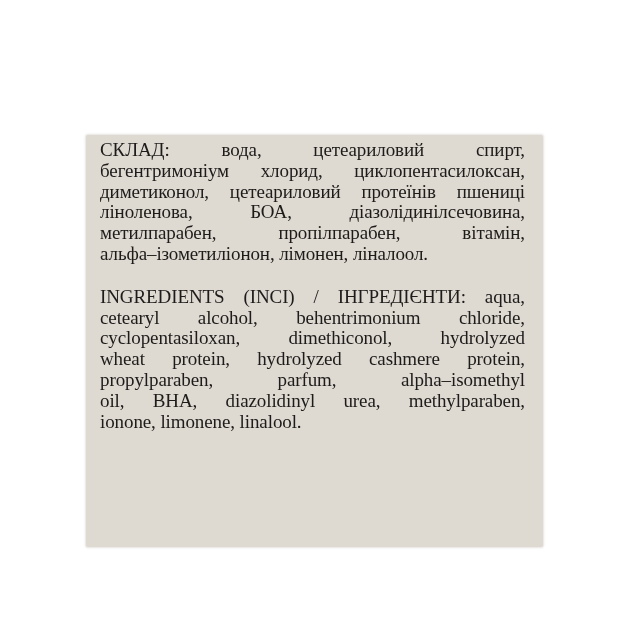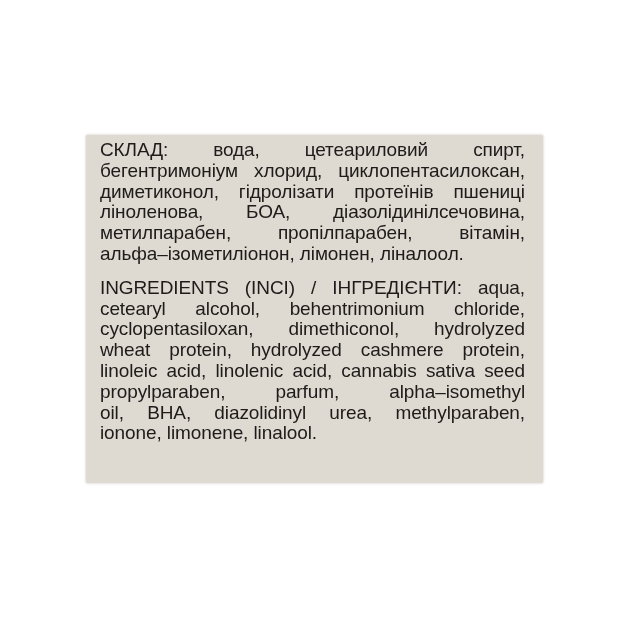--- a/index.html
+++ b/index.html
@@ -13,62 +13,62 @@
     height: 630px;
     background: var(--page-bg, #ffffff);
     overflow: hidden;
     font-family: "Liberation Sans", sans-serif;
   }
   .ingredients-label {
     position: absolute;
     left: 86px;
     top: 135px;
     width: 457px;
-    height: 348px;
+    height: 412px;
     box-sizing: border-box;
     padding: 5px 18px 6px 14px;
     background: var(--label-bg, #ded9d1);
     border-radius: 2px;
     box-shadow: 0 0 2px 1px rgba(200,195,188,0.45);
     color: var(--label-text, #1d1c1a);
+    font-family: Liberation Serif, serif;
   }
   .label-section {
     font-size: 19px;
     line-height: 20.8px;
     letter-spacing: -0.1px;
   }
   .label-section + .label-section {
-    margin-top: 13px;
+    margin-top: 22px;
   }
   .line {
     text-align: justify;
     text-align-last: justify;
     white-space: normal;
   }
   .line.last {
     text-align-last: left;
   }
 </style>
 </head>
 <body>
 
 <div class="photo-canvas">
   <div class="ingredients-label">
     <div class="label-section">
         <div class="line">СКЛАД: вода, цетеариловий спирт,</div>
         <div class="line">бегентримоніум хлорид, циклопентасилоксан,</div>
-        <div class="line">диметиконол, гідролізати протеїнів пшениці</div>
+        <div class="line">диметиконол, цетеариловий протеїнів пшениці</div>
         <div class="line">ліноленова, БОА, діазолідинілсечовина,</div>
         <div class="line">метилпарабен, пропілпарабен, вітамін,</div>
         <div class="line last">альфа–ізометиліонон, лімонен, ліналоол.</div>
       </div>
     <div class="label-section">
         <div class="line">INGREDIENTS (INCI) / ІНГРЕДІЄНТИ: aqua,</div>
         <div class="line">cetearyl alcohol, behentrimonium chloride,</div>
         <div class="line">cyclopentasiloxan, dimethiconol, hydrolyzed</div>
         <div class="line">wheat protein, hydrolyzed cashmere protein,</div>
-        <div class="line">linoleic acid, linolenic acid, cannabis sativa seed</div>
         <div class="line">propylparaben, parfum, alpha–isomethyl</div>
         <div class="line">oil, BHA, diazolidinyl urea, methylparaben,</div>
         <div class="line last">ionone, limonene, linalool.</div>
       </div>
   </div>
 </div>
 
 </body></html>

